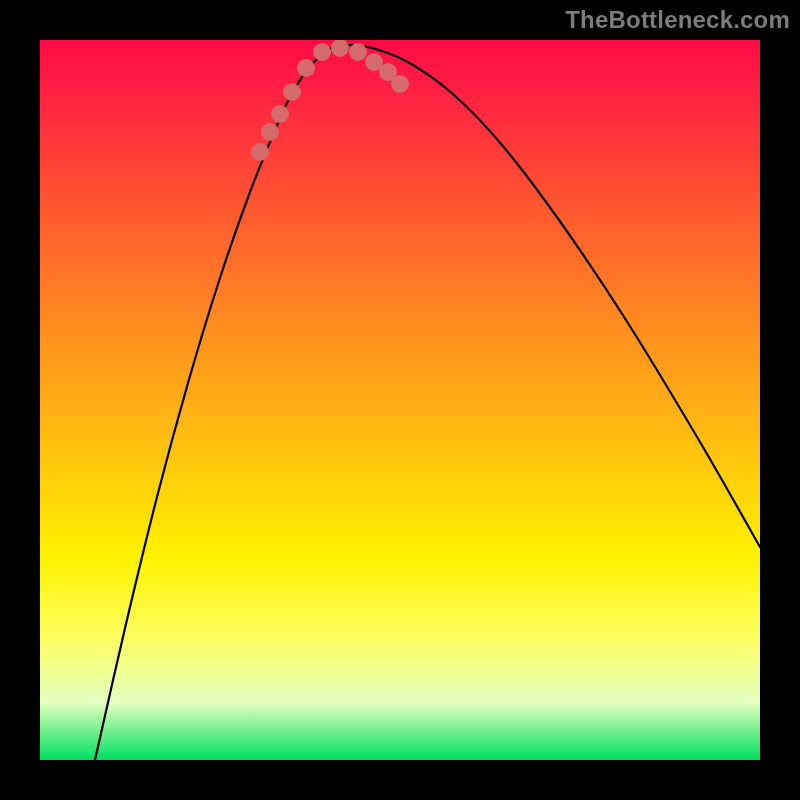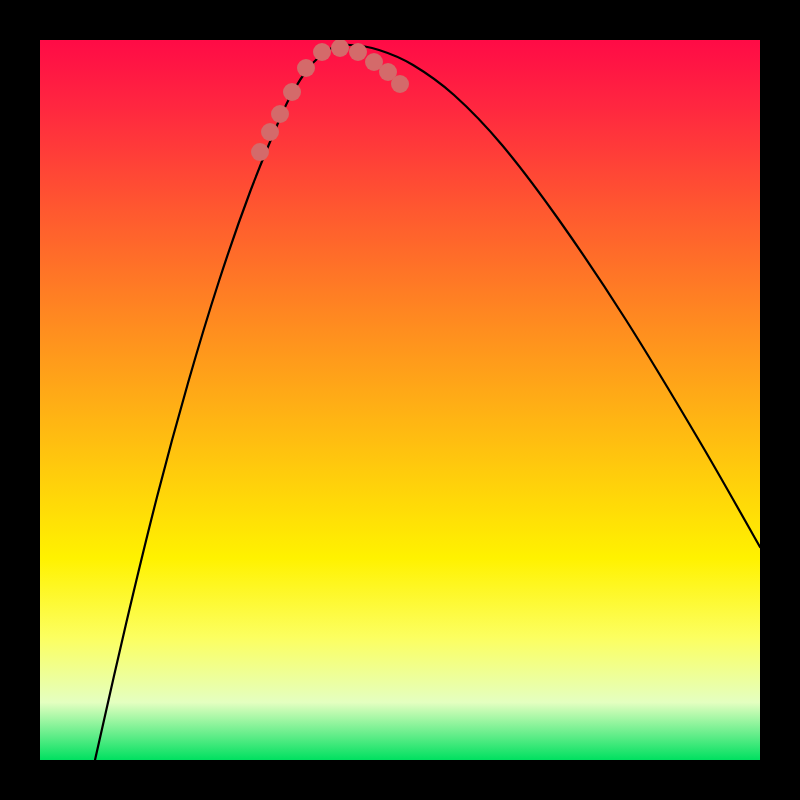--- a/index.html
+++ b/index.html
@@ -50,20 +50,21 @@
     font-size: 24px;
     font-weight: 600;
     letter-spacing: 0.2px;
     user-select: none;
   }
 </style>
 </head>
 <body>
 
 <div class="frame">
+  <div class="watermark">TheBottleneck.com</div>
   <div class="plot">
     <svg class="curve-svg" viewBox="0 0 720 720" preserveAspectRatio="none">
       <path id="curve-path" fill="none" stroke="#000000" stroke-width="2.2" stroke-linecap="round" stroke-linejoin="round" d="M 55.00 720.00 C 60.17 697.33, 75.67 627.83, 86.00 584.00 C 96.33 540.17, 106.67 497.17, 117.00 457.00 C 127.33 416.83, 137.67 379.00, 148.00 343.00 C 158.33 307.00, 168.67 272.83, 179.00 241.00 C 189.33 209.17, 199.67 179.50, 210.00 152.00 C 220.33 124.50, 233.67 93.00, 241.00 76.00 C 248.33 59.00, 249.67 57.67, 254.00 50.00 C 258.33 42.33, 262.83 35.50, 267.00 30.00 C 271.17 24.50, 274.83 20.67, 279.00 17.00 C 283.17 13.33, 286.83 10.00, 292.00 8.00 C 297.17 6.00, 302.17 4.67, 310.00 5.00 C 317.83 5.33, 328.50 6.67, 339.00 10.00 C 349.50 13.33, 360.50 17.50, 373.00 25.00 C 385.50 32.50, 399.17 41.67, 414.00 55.00 C 428.83 68.33, 444.50 84.17, 462.00 105.00 C 479.50 125.83, 498.33 150.83, 519.00 180.00 C 539.67 209.17, 562.50 243.00, 586.00 280.00 C 609.50 317.00, 637.67 364.17, 660.00 402.00 C 682.33 439.83, 710.00 489.50, 720.00 507.00"></path>
       <g id="dots-group">
           <circle cx="220" cy="112" r="9" fill="#d46a6a"></circle>
           <circle cx="230" cy="92" r="9" fill="#d46a6a"></circle>
           <circle cx="240" cy="74" r="9" fill="#d46a6a"></circle>
           <circle cx="252" cy="52" r="9" fill="#d46a6a"></circle>
           <circle cx="266" cy="28" r="9" fill="#d46a6a"></circle>
           <circle cx="282" cy="12" r="9" fill="#d46a6a"></circle>

